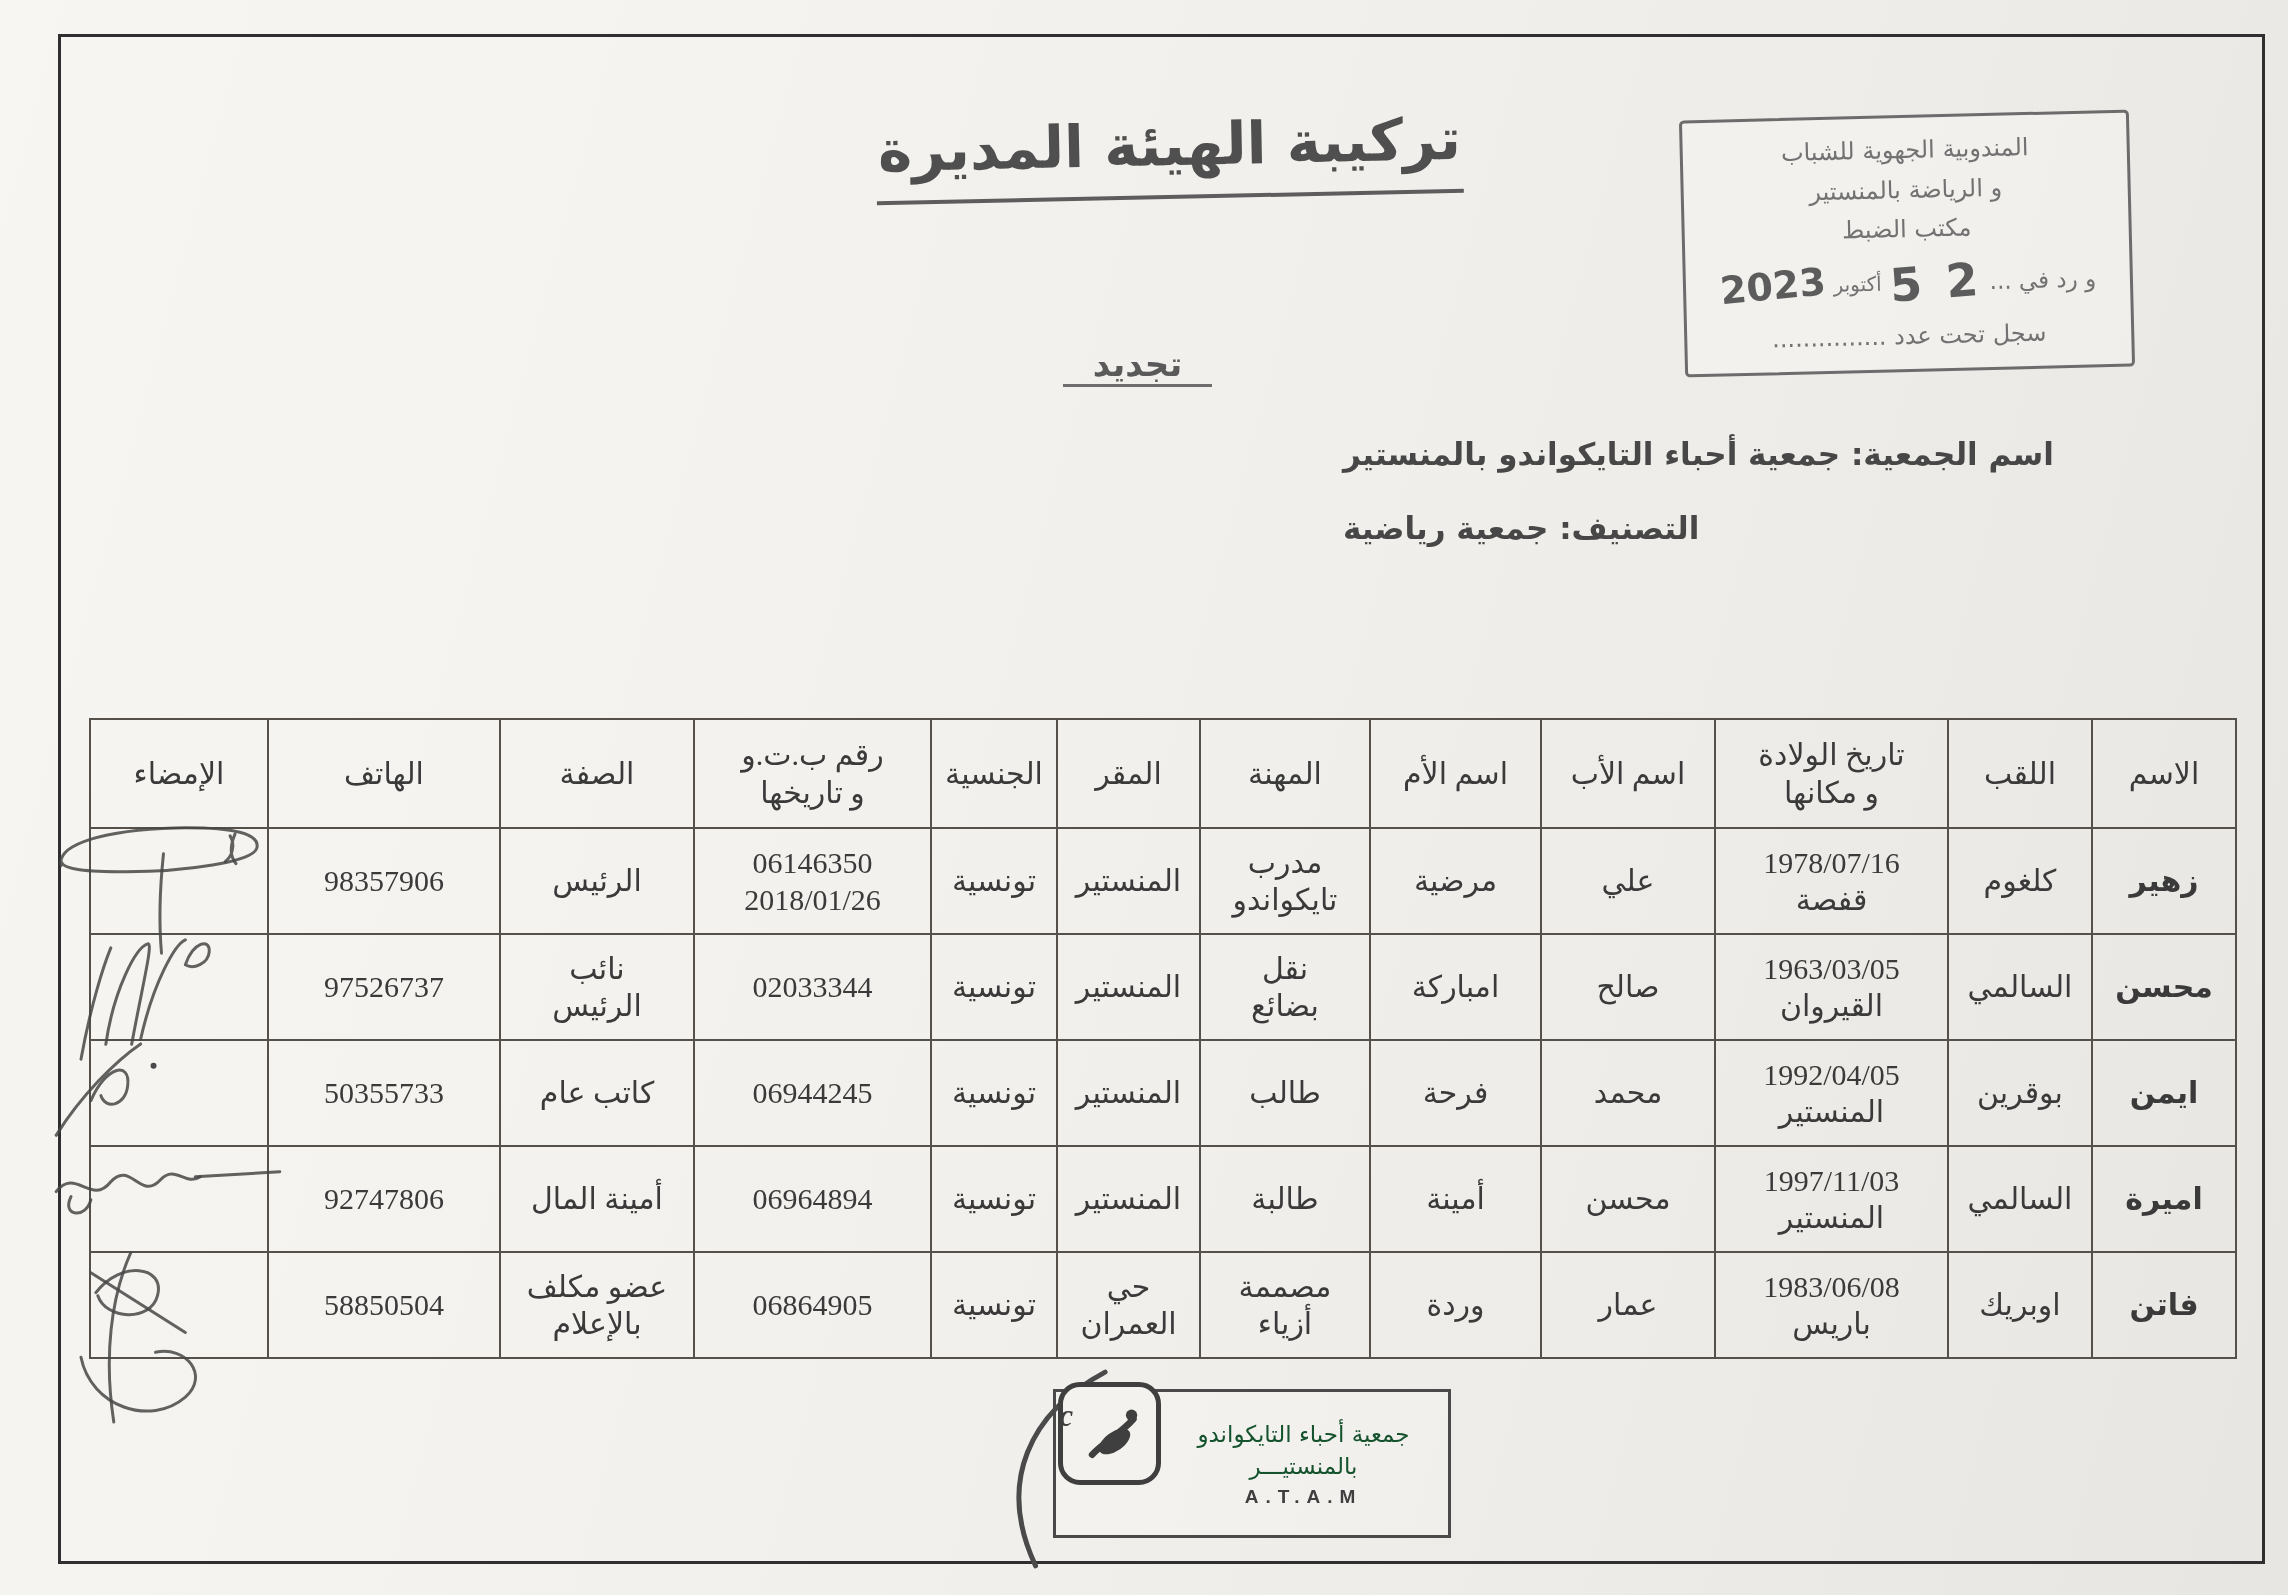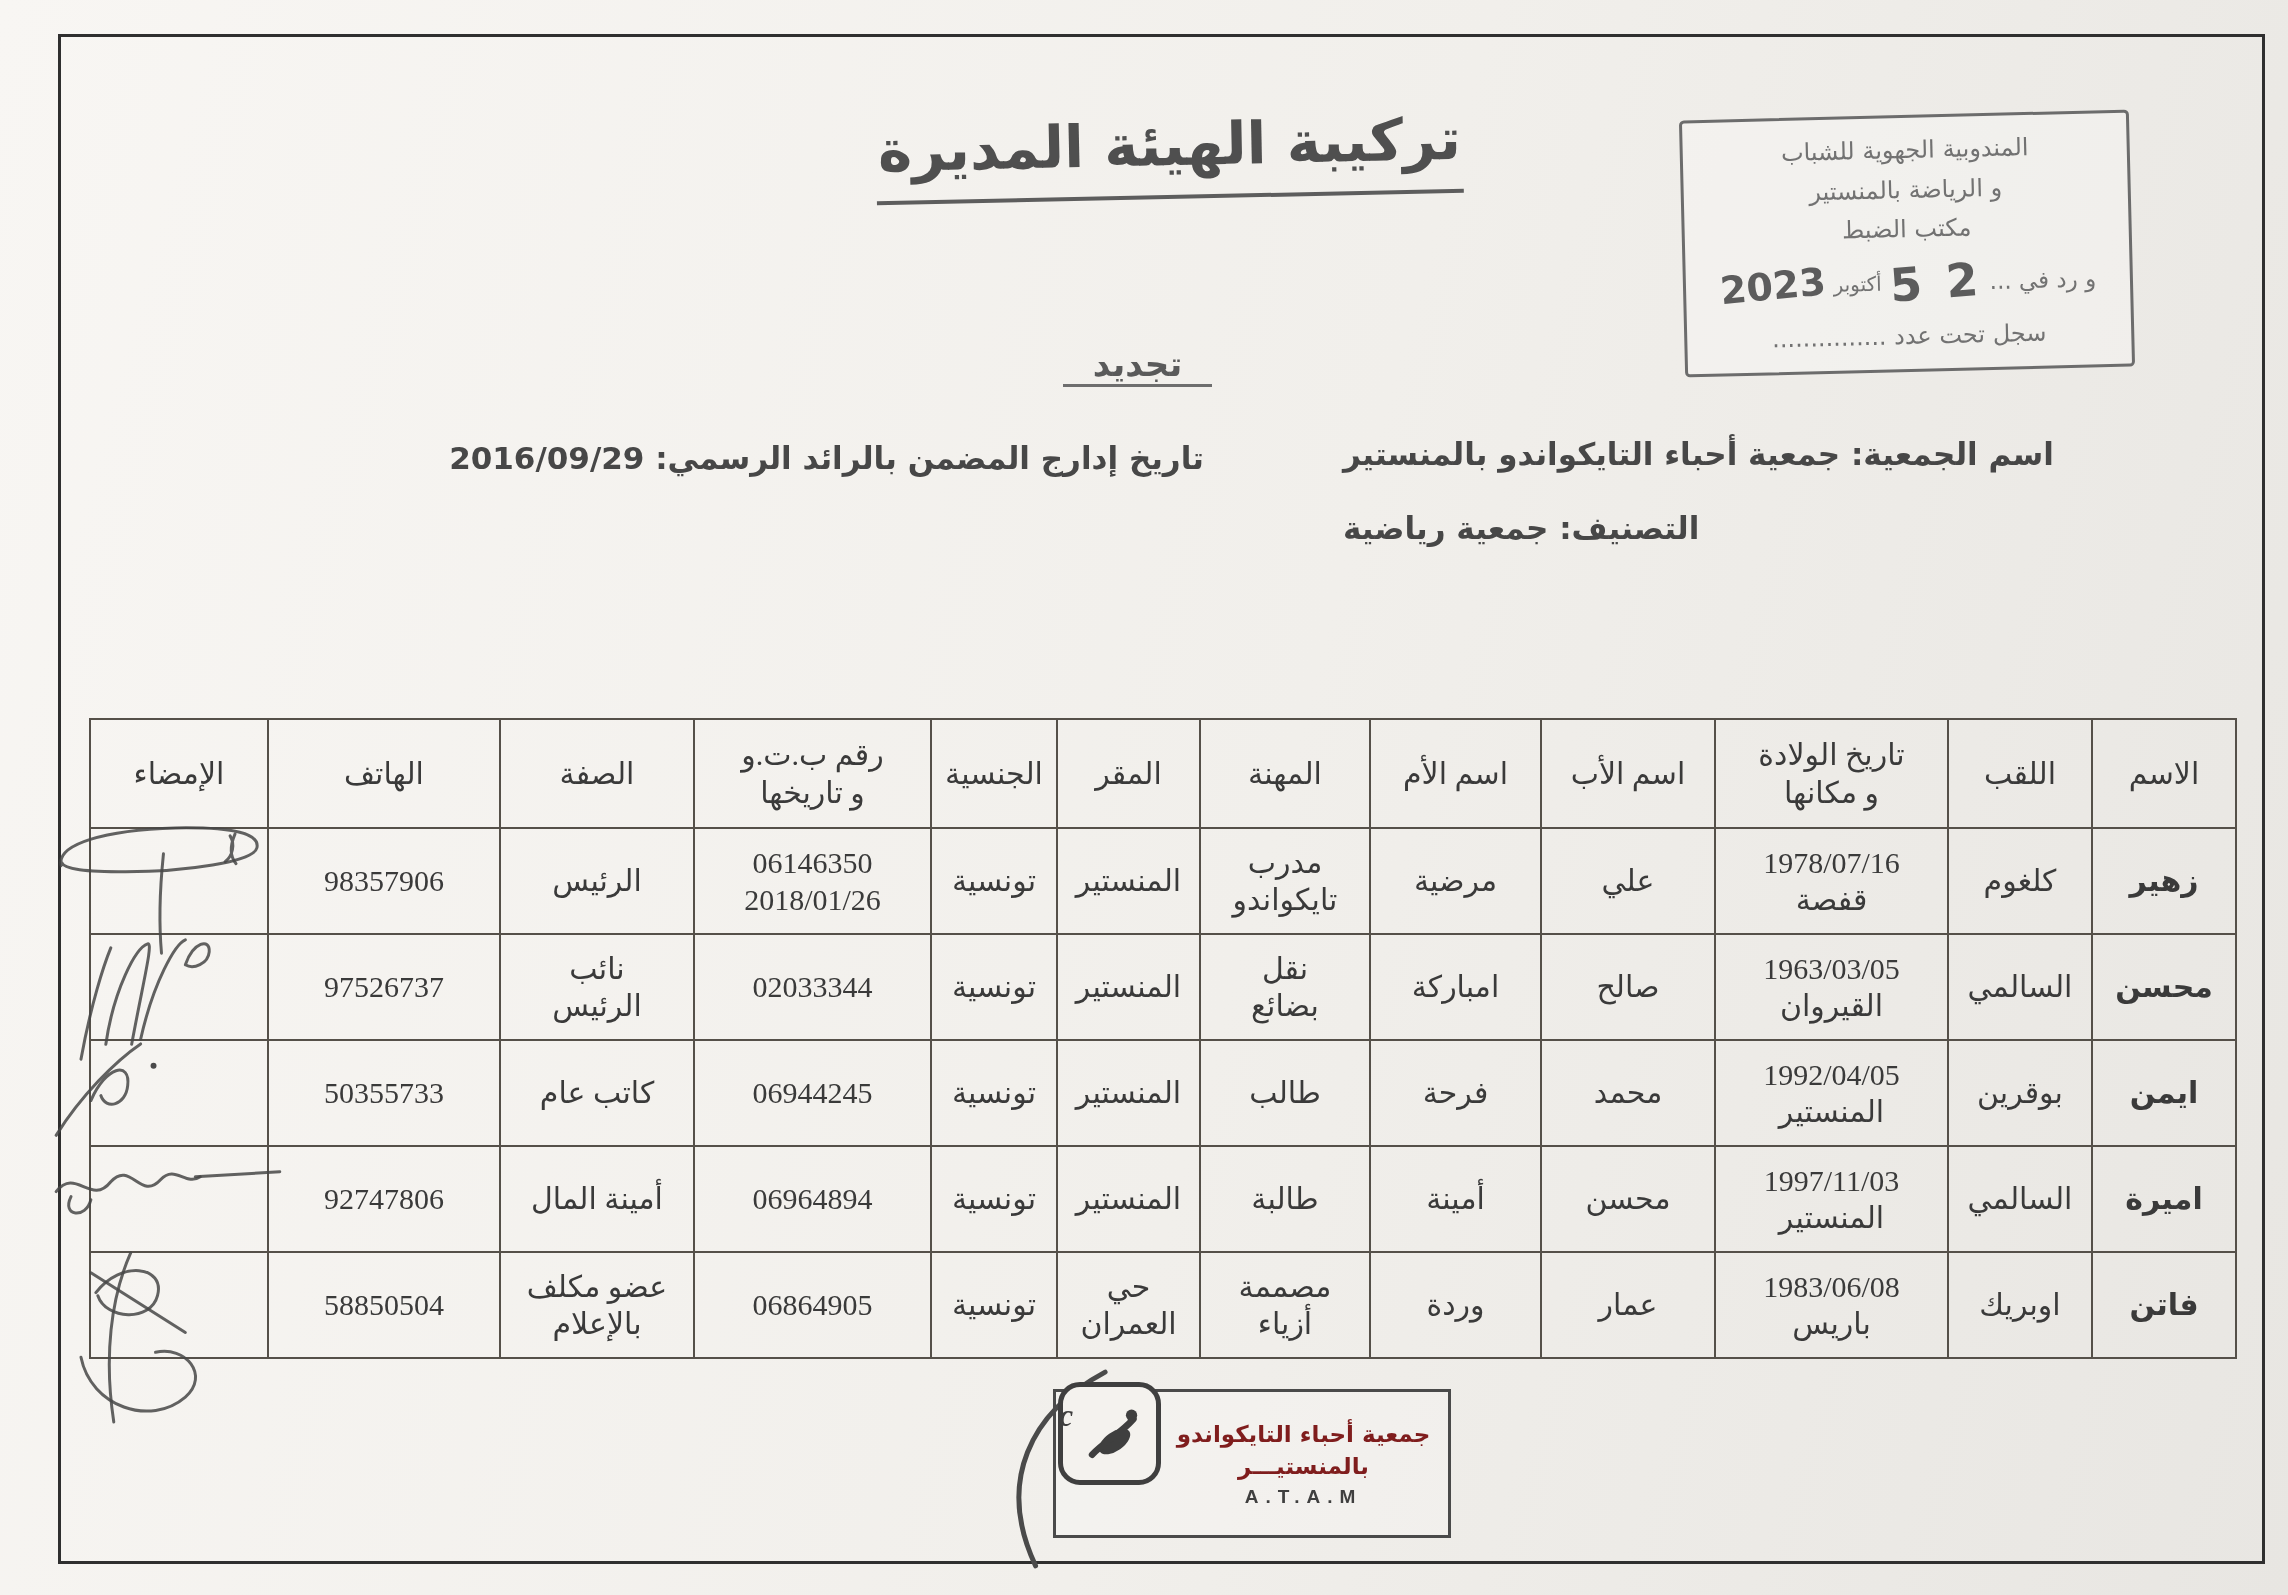--- a/index.html
+++ b/index.html
@@ -66,21 +66,21 @@
   td.sig{position:relative;}
   td.sig svg{position:absolute;left:-55px;top:-15px;overflow:visible;}
   .sig path{stroke:#474747;stroke-width:3;fill:none;stroke-linecap:round;opacity:.85;}
   
   .logo-box{
     position:absolute;left:1053px;top:1389px;width:398px;height:149px;
     border:3px solid #4a4a4a;box-sizing:border-box;direction:rtl;
     display:flex;flex-direction:column;justify-content:center;align-items:center;
     padding-left:103px;background:rgba(255,255,255,.2);
   }
-  .logo-box .l1,.logo-box .l2{font-size:23px;font-weight:bold;color:#7f1d1d;line-height:1.35;}
+  .logo-box .l1,.logo-box .l2{font-size:23px;font-weight:normal;color:#14532d;line-height:1.35;}
   .logo-box .l3{font-size:19px;font-weight:bold;letter-spacing:7px;color:#3f3f3f;
     font-family:"Liberation Sans","DejaVu Sans",sans-serif;margin-top:4px;direction:ltr;}
   .emblem{
     position:absolute;left:2px;top:-10px;width:103px;height:103px;
     border:5px solid #3f3f3f;border-radius:22px;background:#f4f2ee;box-sizing:border-box;
   }
   .emblem svg,.logo-swoosh svg{overflow:visible;}
   .logo-swoosh{position:absolute;left:-80px;top:-35px;width:149px;height:219px;}
 </style>
 </head>
@@ -108,24 +108,20 @@
     <span>اسم الجمعية:</span>
     <span>جمعية أحباء التايكواندو بالمنستير</span>
   </div>
   <div class="info-line">
     <span>التصنيف:</span>
     <span>جمعية رياضية</span>
   </div>
 </div>
 
 <div class="info-left">
-  <div class="info-line">
-    <span>تاريخ إدارج المضمن بالرائد الرسمي:</span>
-    <span class="ltr">2016/09/29</span>
-  </div>
 </div>
 
 <div class="renewal">تجديد</div>
 
 <table class="board">
   <colgroup>
     <col style="width:144px">
       <col style="width:144px">
       <col style="width:233px">
       <col style="width:174px">

